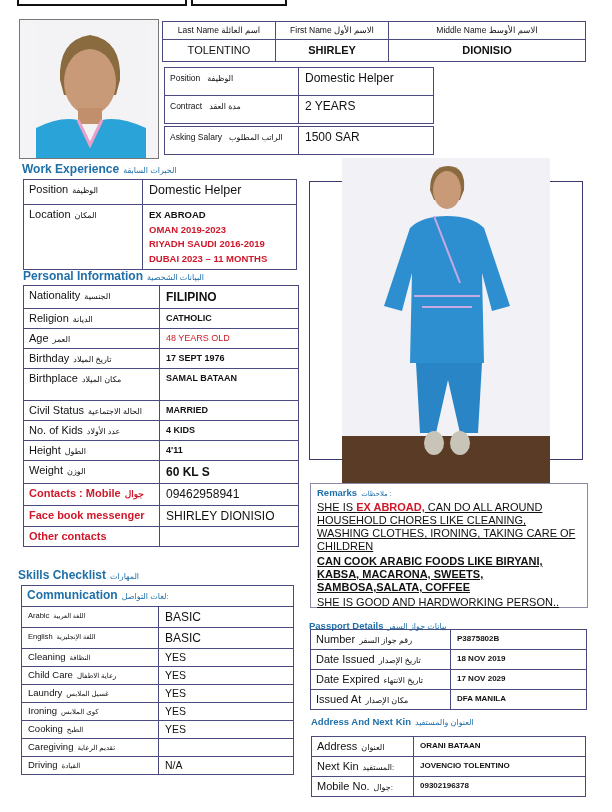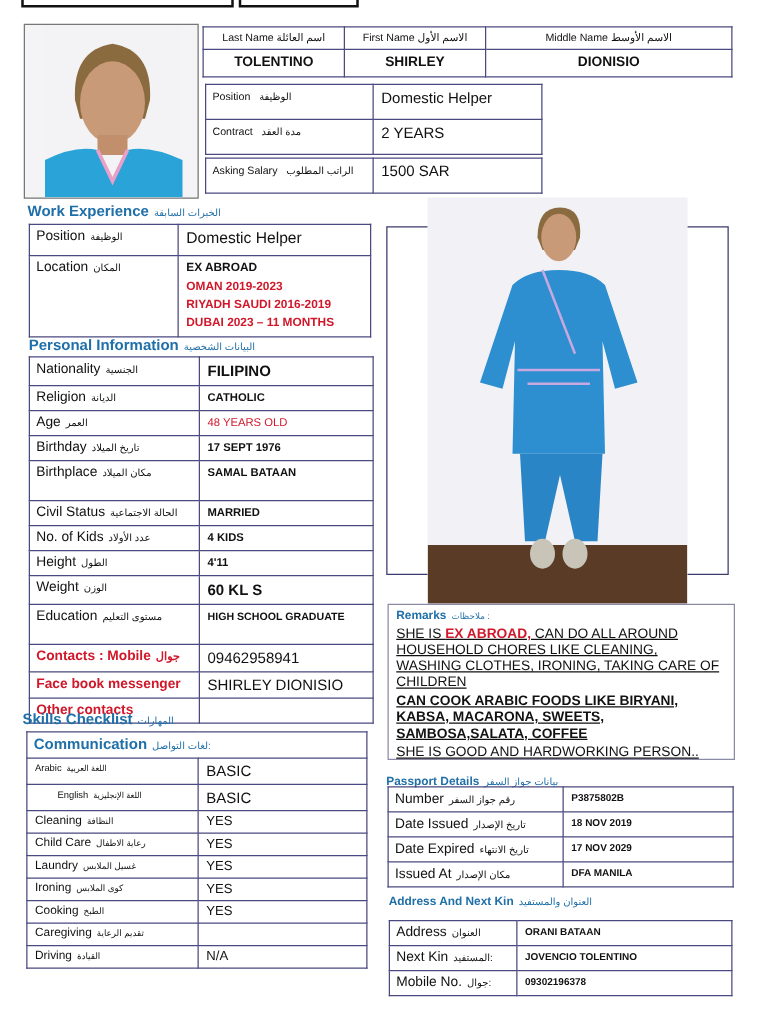--- a/index.html
+++ b/index.html
@@ -41,21 +41,21 @@
 </div>
 
 <table style="left:162px;top:21px;width:424px;">
   <tbody>
       <tr style="height:18px;">
     <td style="width:113px;text-align:center;font-size:8.5px;padding:3px 0;"><span>Last Name</span> <span>اسم العائلة</span></td>
     <td style="width:113px;text-align:center;font-size:8.5px;padding:3px 2px;"><span>First Name</span> <span>الاسم الأول</span></td>
     <td style="text-align:center;font-size:8.5px;padding:3px 2px;"><span>Middle Name</span> <span>الاسم الأوسط</span></td>
   </tr>
   <tr style="height:22px;">
-    <td style="text-align:center;font-weight:bold;font-size:11px;padding:4px;">TOLENTINO</td>
+    <td style="text-align:center;font-weight:normal;font-size:11px;padding:4px;">TOLENTINO</td>
     <td style="text-align:center;font-weight:bold;font-size:11px;padding:4px;">SHIRLEY</td>
     <td style="text-align:center;font-weight:bold;font-size:11px;padding:4px;">DIONISIO</td>
   </tr>
 </tbody>
   </table>
 
 <table style="left:164px;top:67px;width:270px;">
   <tbody>
       <tr style="height:28px;">
     <td style="width:134px;" class="lbl"><span style="font-size:8.5px;">Position</span> <span class="ar">الوظيفة</span></td>
@@ -127,24 +127,20 @@
         <td class="val" style="font-size:9px;">4 KIDS</td>
       </tr>
   <tr style="height:20px;">
         <td class="lbl"><span>Height</span><span class="ar">الطول</span></td>
         <td class="val" style="font-size:9px;">4'11</td>
       </tr>
   <tr style="height:20px;">
         <td class="lbl"><span>Weight</span><span class="ar">الوزن</span></td>
         <td class="val">60 KL S</td>
       </tr>
-  <tr style="height:32px;">
-        <td class="lbl"><span>Education</span><span class="ar">مستوى التعليم</span></td>
-        <td class="val" style="font-size:8.5px;">HIGH SCHOOL GRADUATE</td>
-      </tr>
   <tr style="height:22px;">
         <td class="lbl red" style="font-weight:bold;"><span>Contacts : Mobile</span><span class="ar" style="font-weight:bold;font-size:9px;">جوال</span></td>
         <td class="valbig">09462958941</td>
       </tr>
   <tr style="height:20px;">
         <td class="lbl red" style="font-weight:bold;">Face book messenger</td>
         <td class="valbig">SHIRLEY DIONISIO</td>
       </tr>
   <tr style="height:20px;">
         <td class="lbl red" style="font-weight:bold;">Other contacts</td>
@@ -157,21 +153,21 @@
 <table style="left:21px;top:585px;width:273px;">
   <tbody>
       <tr style="height:21px;">
         <td colspan="2" class="skillsub"><span>Communication</span><span class="ar" style="color:#1f6fa8;">لغات التواصل:</span></td>
       </tr>
   <tr style="height:21px;">
         <td style="width:137px;" class="small"><span style="font-size:7.5px;">Arabic</span><span class="ar" style="font-size:6.5px;">اللغة العربية</span></td>
         <td class="valbig">BASIC</td>
       </tr>
   <tr style="height:21px;">
-        <td class="small"><span style="font-size:7.5px;margin-left:18px;">English</span><span class="ar" style="font-size:6.5px;">اللغة الإنجليزية</span></td>
+        <td class="small"><span style="font-size:7.5px;">English</span><span class="ar" style="font-size:6.5px;">اللغة الإنجليزية</span></td>
         <td class="valbig">BASIC</td>
       </tr>
   <tr style="height:18px;">
         <td class="small"><span>Cleaning</span><span class="ar" style="font-size:7px;">النظافة</span></td>
         <td class="smallval">YES</td>
       </tr>
   <tr style="height:18px;">
         <td class="small"><span>Child Care</span><span class="ar" style="font-size:7px;">رعاية الاطفال</span></td>
         <td class="smallval">YES</td>
       </tr>

